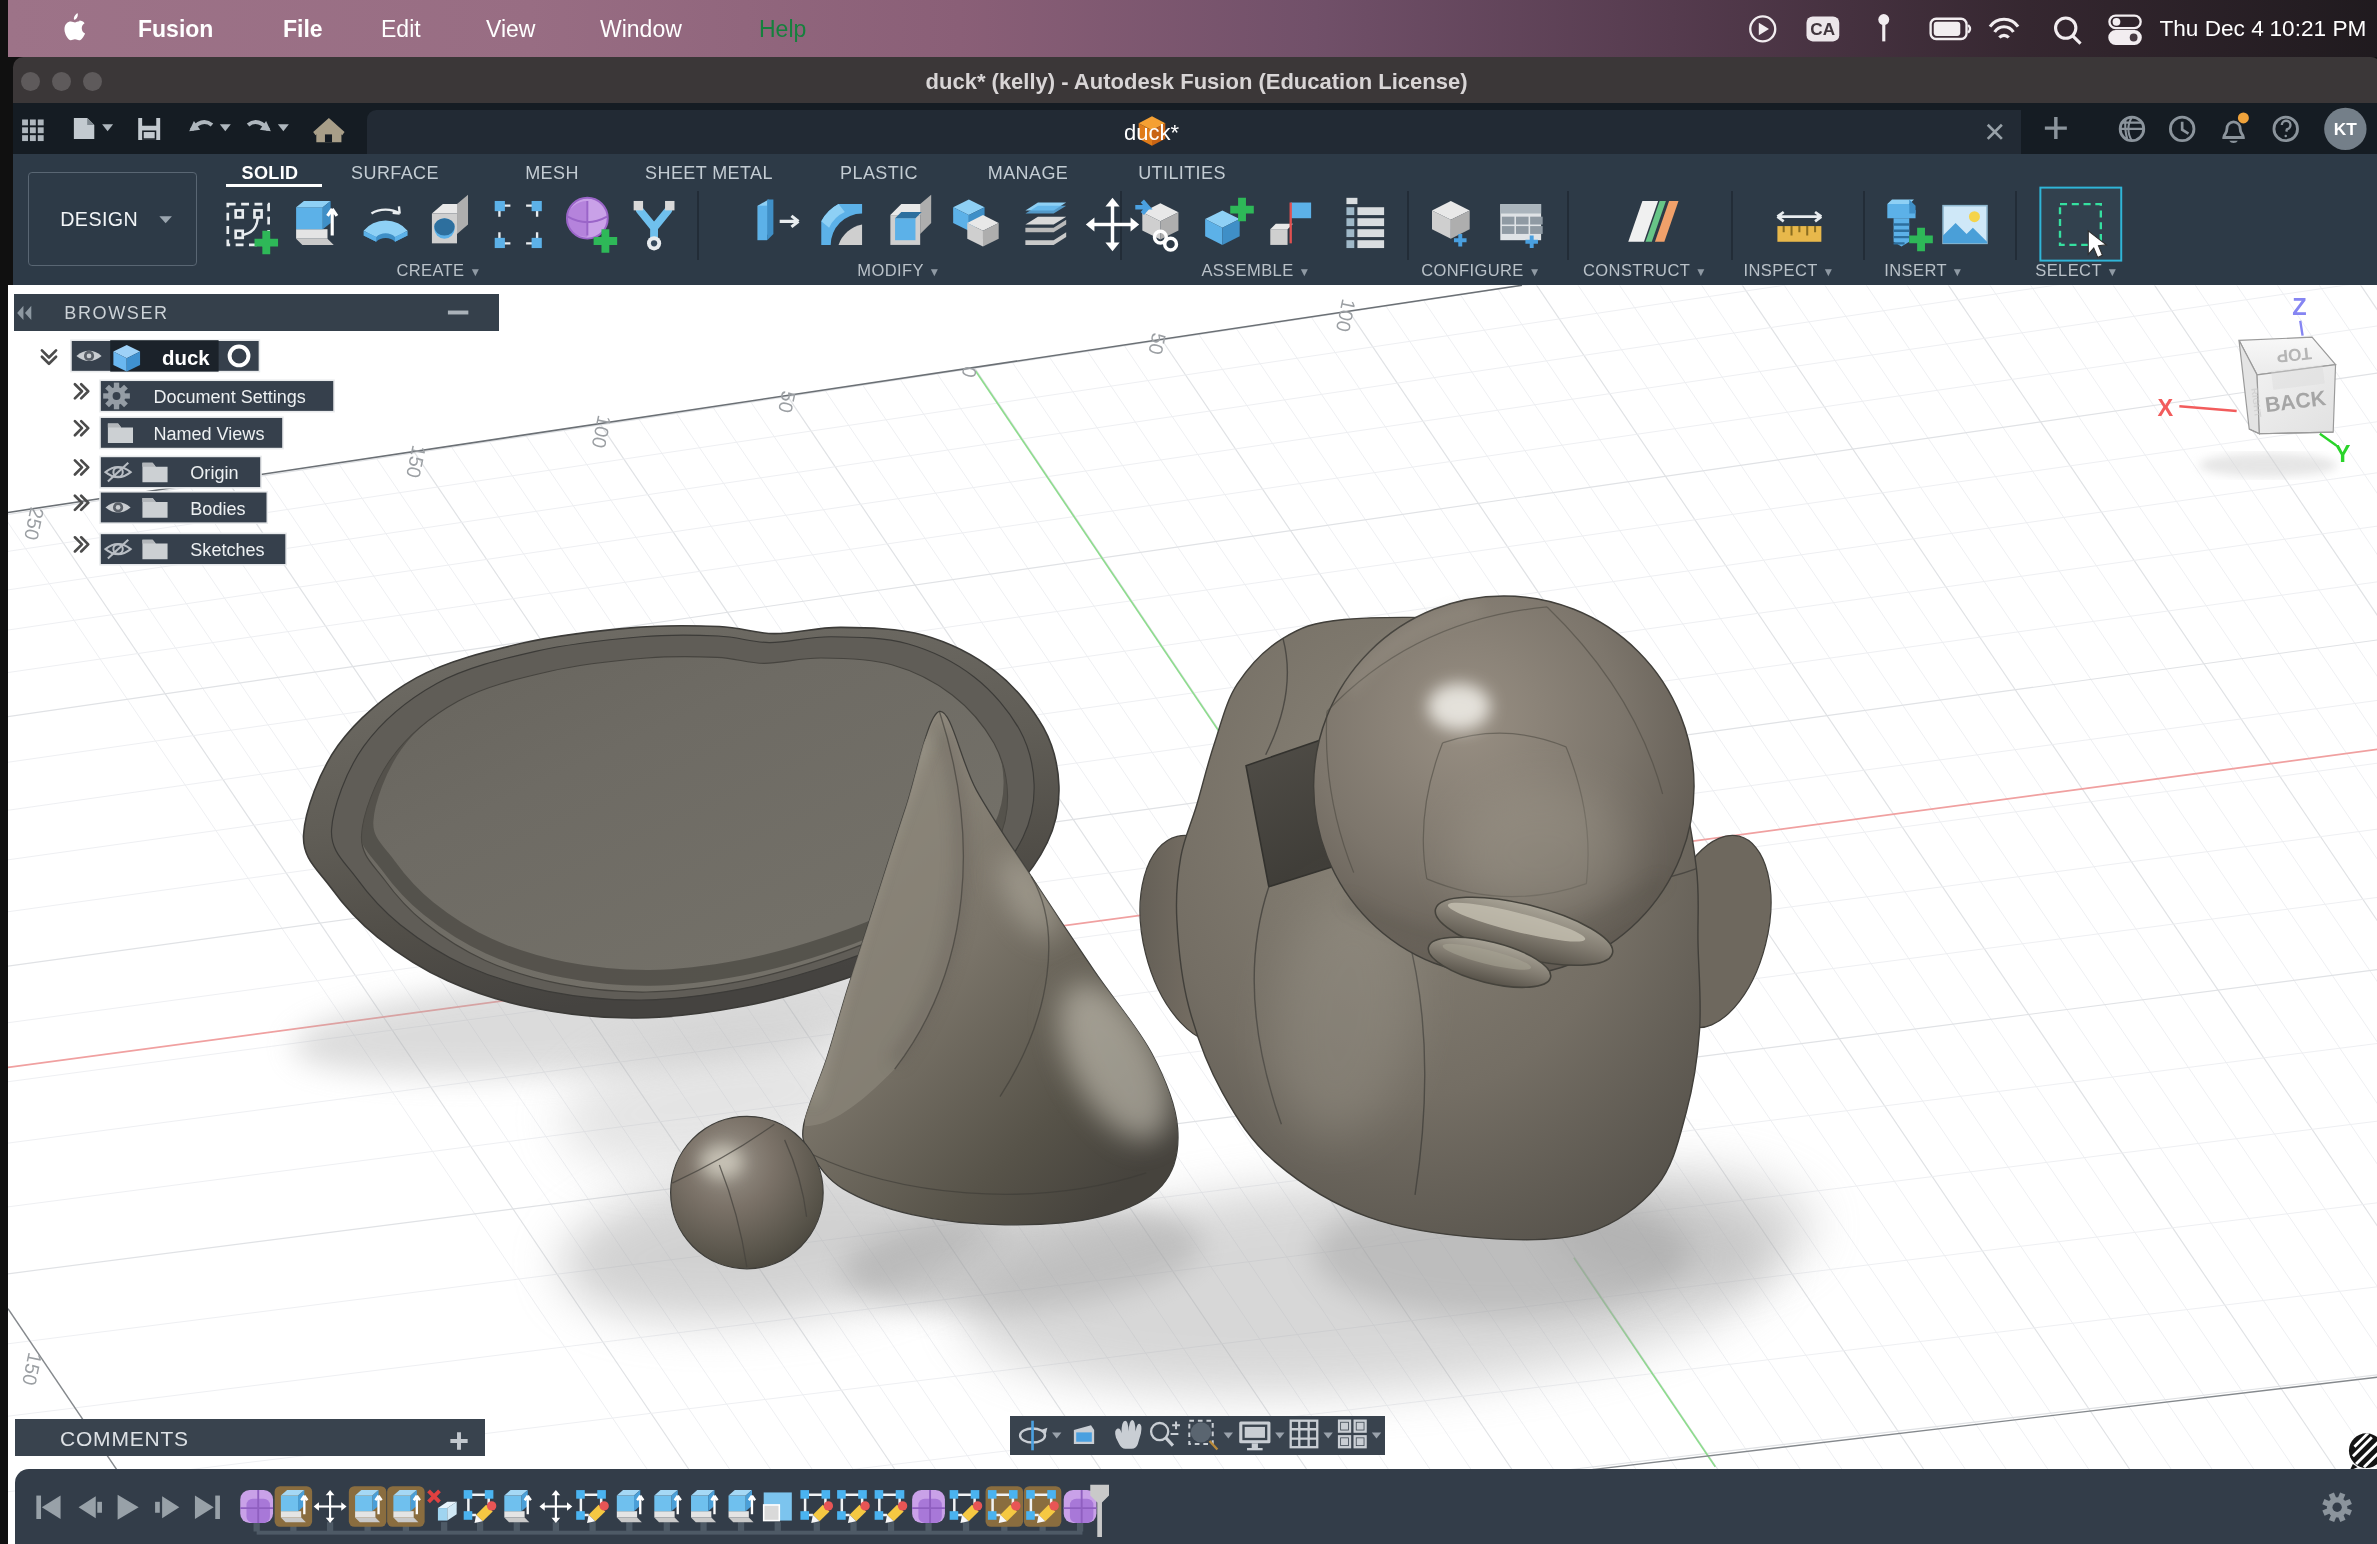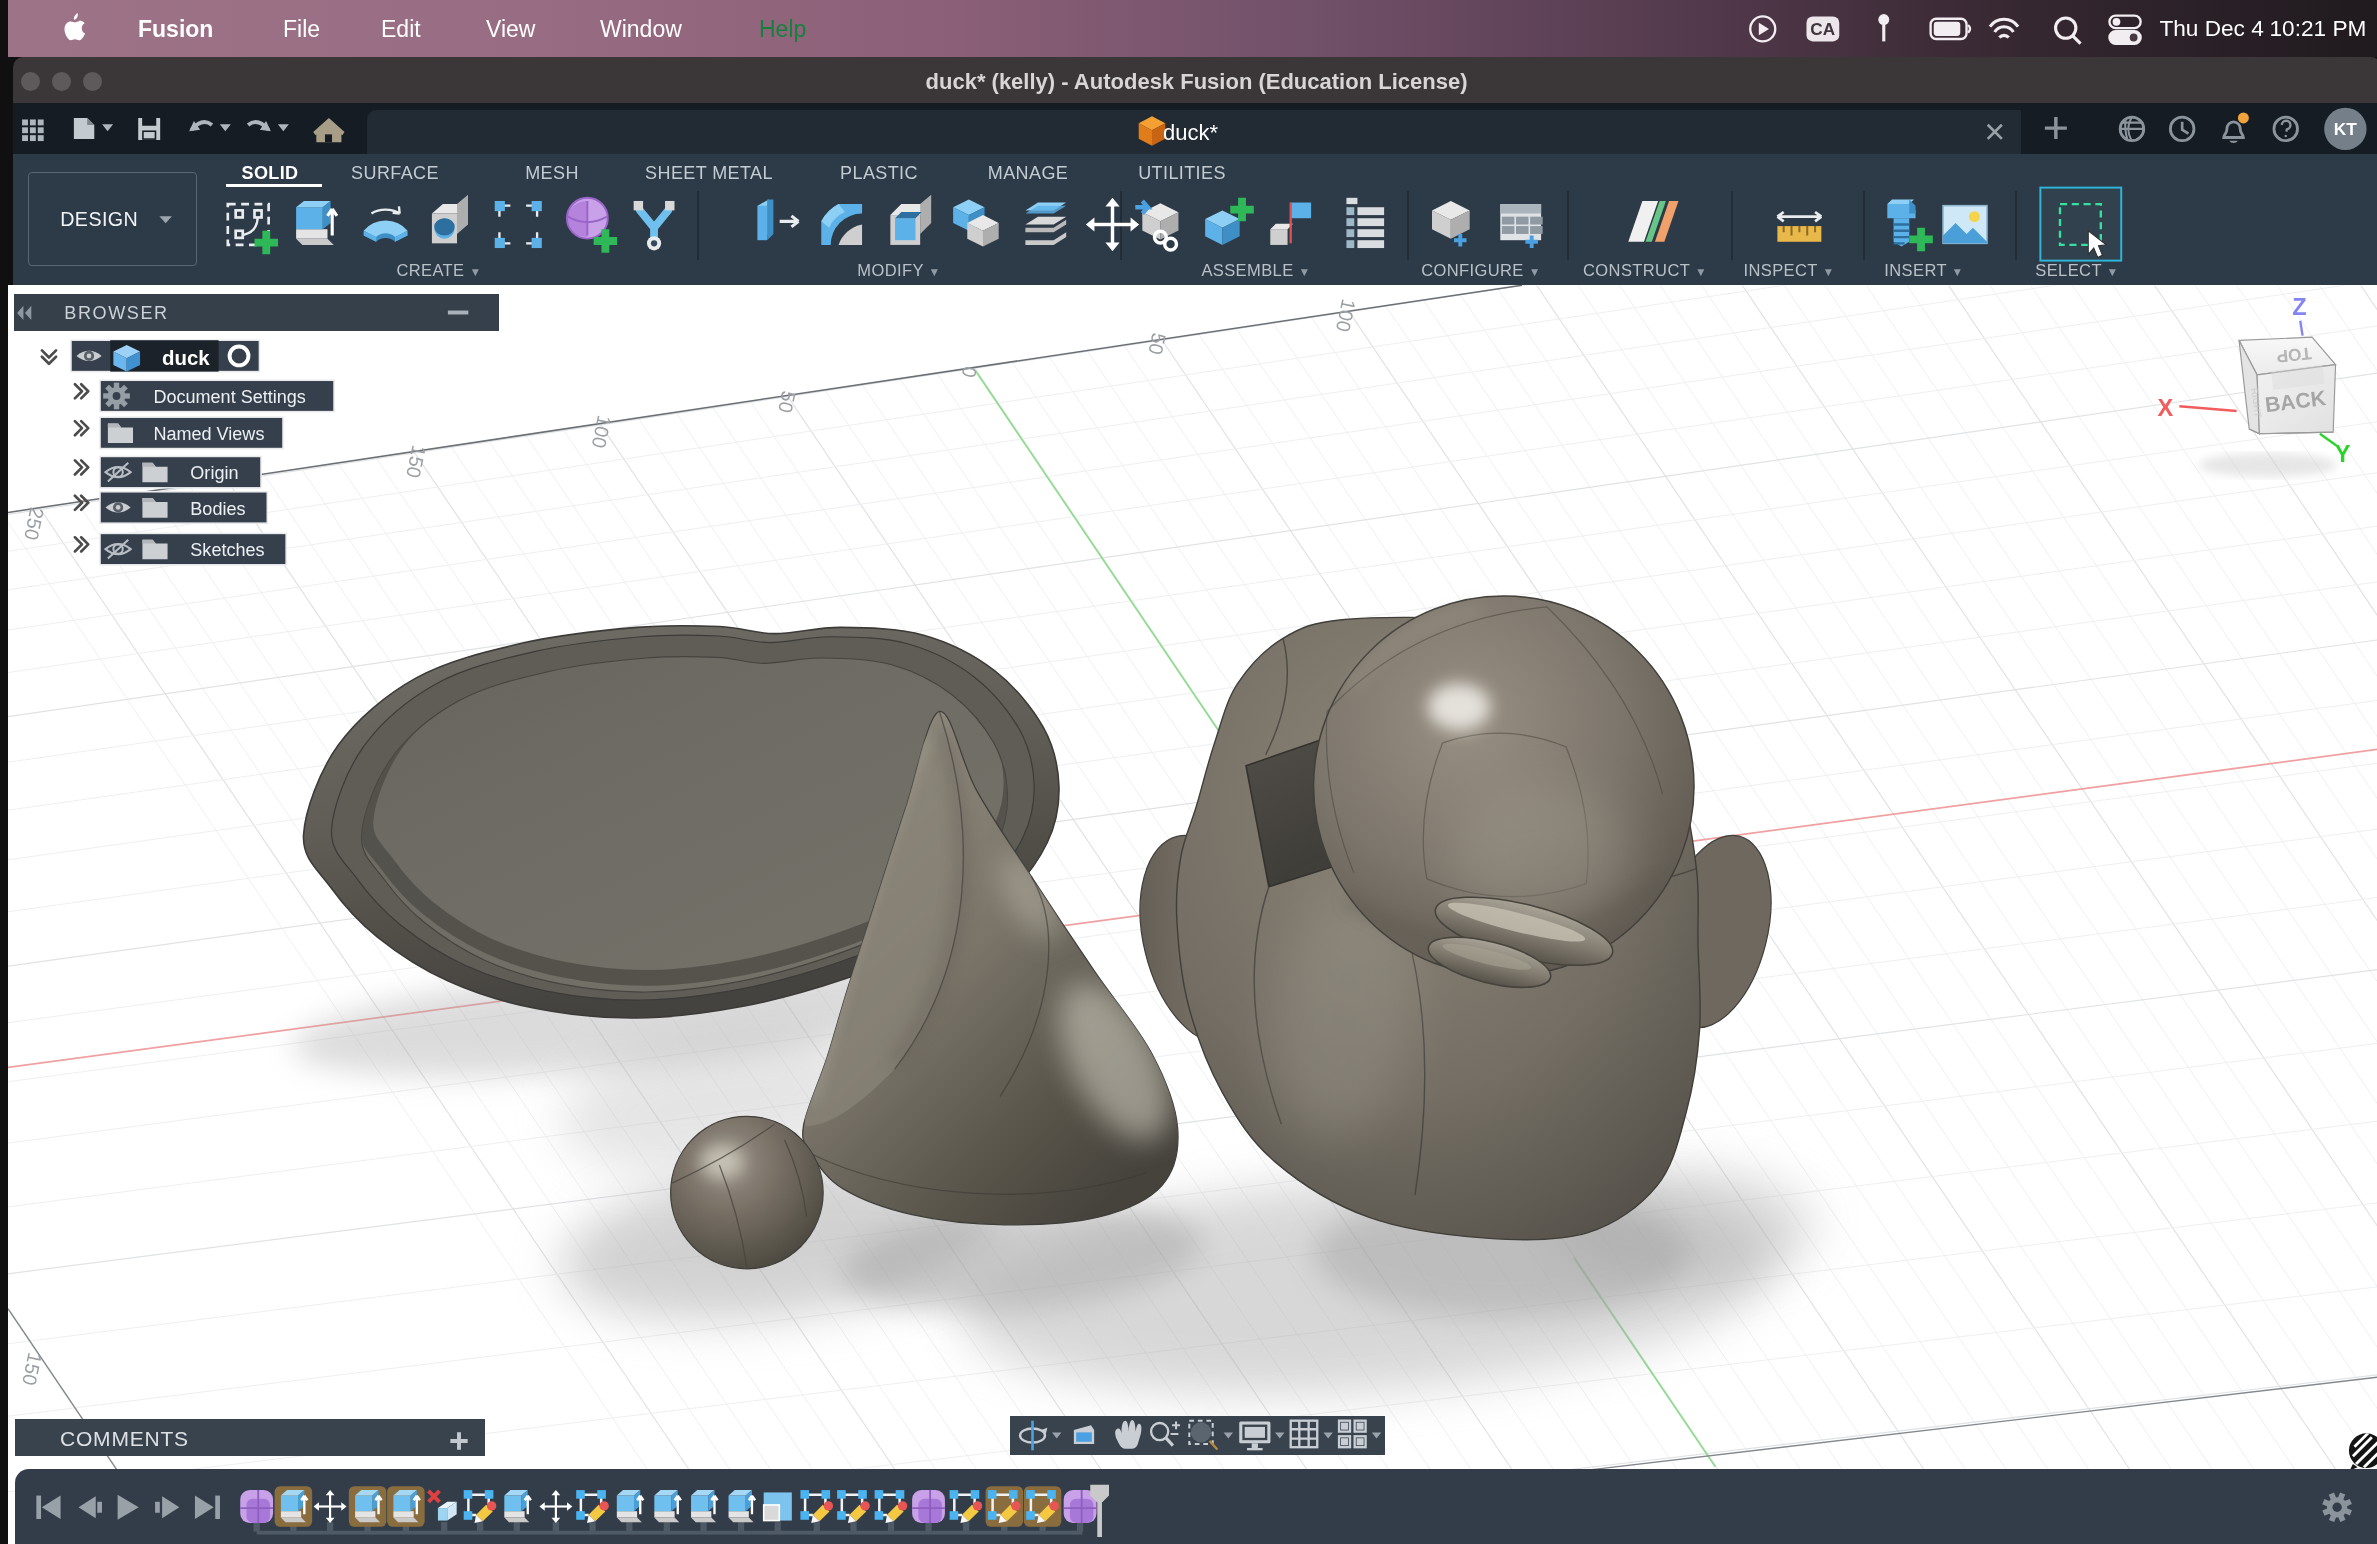--- a/index.html
+++ b/index.html
@@ -7,21 +7,21 @@
 .abs{position:absolute;}
 #stage{position:relative;width:2377px;height:1544px;margin-left:8px;}
 </style></head><body>
 <div id="stage">
 
 <div class="abs" style="left:0;top:0;width:2377px;height:57px;
 background:linear-gradient(90deg,#9d7388 0%,#986d83 22%,#8a5f77 40%,#715069 55%,#553b4e 70%,#352730 85%,#1f1a1e 100%);">
 </div>
 
 <div class="abs" style="left:130px;top:15.7px;font-size:23px;font-weight:700;color:#ffffff;">Fusion</div>
-<div class="abs" style="left:275px;top:15.7px;font-size:23px;font-weight:400;color:#ffffff;text-align:right;">File</div>
+<div class="abs" style="left:275px;top:15.7px;font-size:23px;font-weight:700;color:#ffffff;text-align:right;">File</div>
 <div class="abs" style="left:373px;top:15.7px;font-size:23px;font-weight:400;color:#ffffff;">Edit</div>
 <div class="abs" style="left:478px;top:15.7px;font-size:23px;font-weight:400;color:#ffffff;">View</div>
 <div class="abs" style="left:592px;top:15.7px;font-size:23px;font-weight:400;color:#ffffff;">Window</div>
 <div class="abs" style="left:751px;top:15.7px;font-size:23px;font-weight:400;color:#15803d;">Help</div>
 <svg class="abs" style="left:52px;top:11px;" width="27" height="33" viewBox="0 0 34 42">
 <path fill="#fff" d="M17.5 10.5c-.3-3.4 2.6-6.6 4.6-7.9 1.3 3.2-.5 6.2-2 7.6-1 .9-2.6 1.3-2.6.3z"></path>
 <path fill="#fff" d="M24.5 12.2c2.8 0 5.2 1.5 6.6 3.4-2.4 1.6-3.8 3.7-3.6 6.7.2 3.3 2 5.3 4.2 6.3-1.5 3.9-4.6 8.6-7.5 8.7-2 .1-2.9-1.2-5.3-1.2-2.4 0-3.3 1.2-5.3 1.2-3.3.1-8.1-7.7-8.1-14 0-6.7 4.3-9.9 8.1-9.9 2.1 0 4 1.3 5.3 1.3 1.2 0 3.4-1.5 5.6-1.5z"></path>
 </svg>
 <svg class="abs" style="left:1690px;top:0;" width="687" height="57" viewBox="0 0 874 73">
 <g stroke="#f2edf0" fill="none" stroke-width="3">
@@ -93,21 +93,21 @@
 <path d="M382 37 l20 -18 20 18 -3 4 -17 -15 -17 15 Z"></path>
 <rect x="397" y="40" width="9" height="10" fill="#151c23"></rect>
 </g>
 </g>
 </svg>
 <svg class="abs" style="left:1126px;top:113px;" width="36" height="36" viewBox="0 0 46 46">
 <path d="M23 4 L40 13 L23 22 L6 13 Z" fill="#f5a033"></path>
 <path d="M6 13 L23 22 L23 42 L6 33 Z" fill="#e07c1a"></path>
 <path d="M40 13 L23 22 L23 42 L40 33 Z" fill="#c96414"></path>
 </svg>
-<div class="abs" style="left:1155px;top:120px;font-size:22px;color:#ffffff;">duck*</div>
+<div class="abs" style="left:1116px;top:120px;font-size:22px;color:#ffffff;">duck*</div>
 <svg class="abs" style="left:1975px;top:120px;" width="23.6" height="23.6" viewBox="0 0 30 30">
 <path d="M6 6 L24 24 M24 6 L6 24" stroke="#98a1a8" stroke-width="3.4"></path>
     </svg>
 <div class="abs" style="left:2013px;top:103px;width:360px;height:51px;background:#151c23;"></div>
 <svg class="abs" style="left:2013px;top:103px;" width="360" height="51" viewBox="0 0 458 65">
 <g stroke="#8b949c" stroke-width="3.6" fill="none">
 <path d="M44 18 v28 M30 32 h28" stroke-width="4.4"></path>
 <circle cx="141" cy="33" r="15"></circle>
 <path d="M141 18 c-6 9 -6 21 0 30 M133 20 q-2 12 2 26 M127 33 h28 M128 25 h26" stroke-width="2.6"></path>
 <circle cx="205" cy="33" r="15"></circle>

